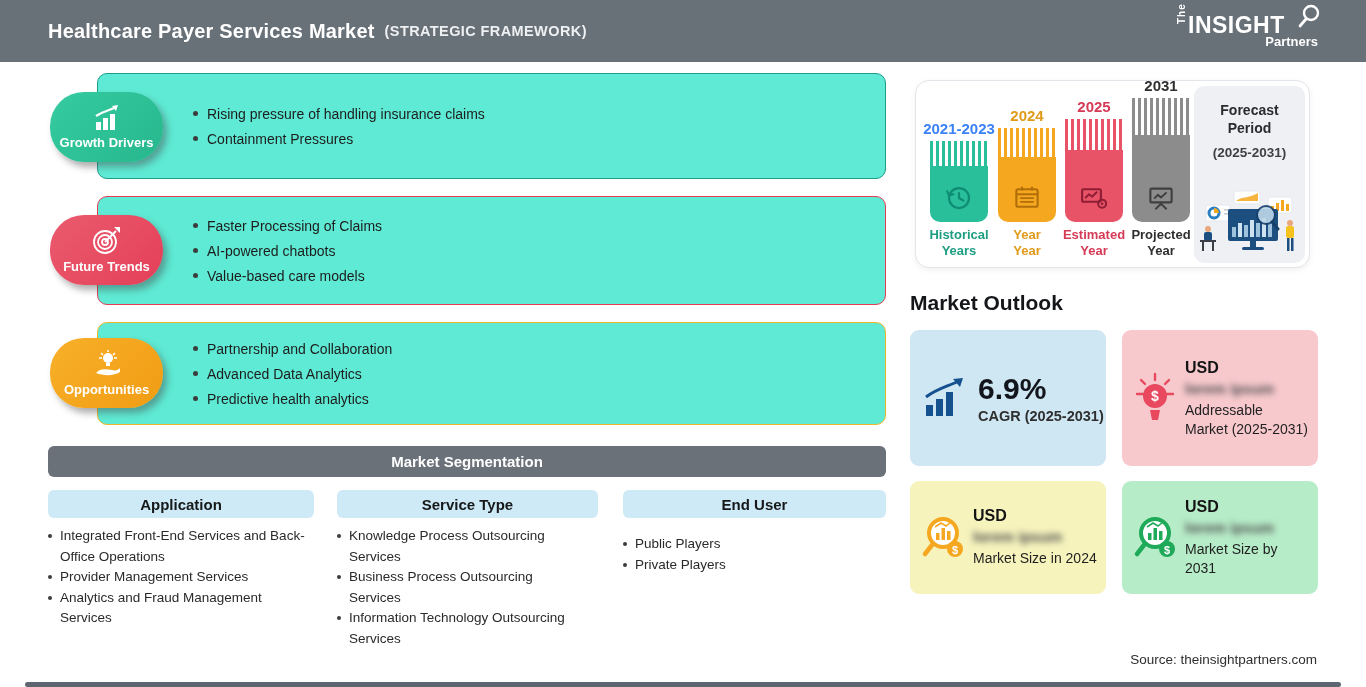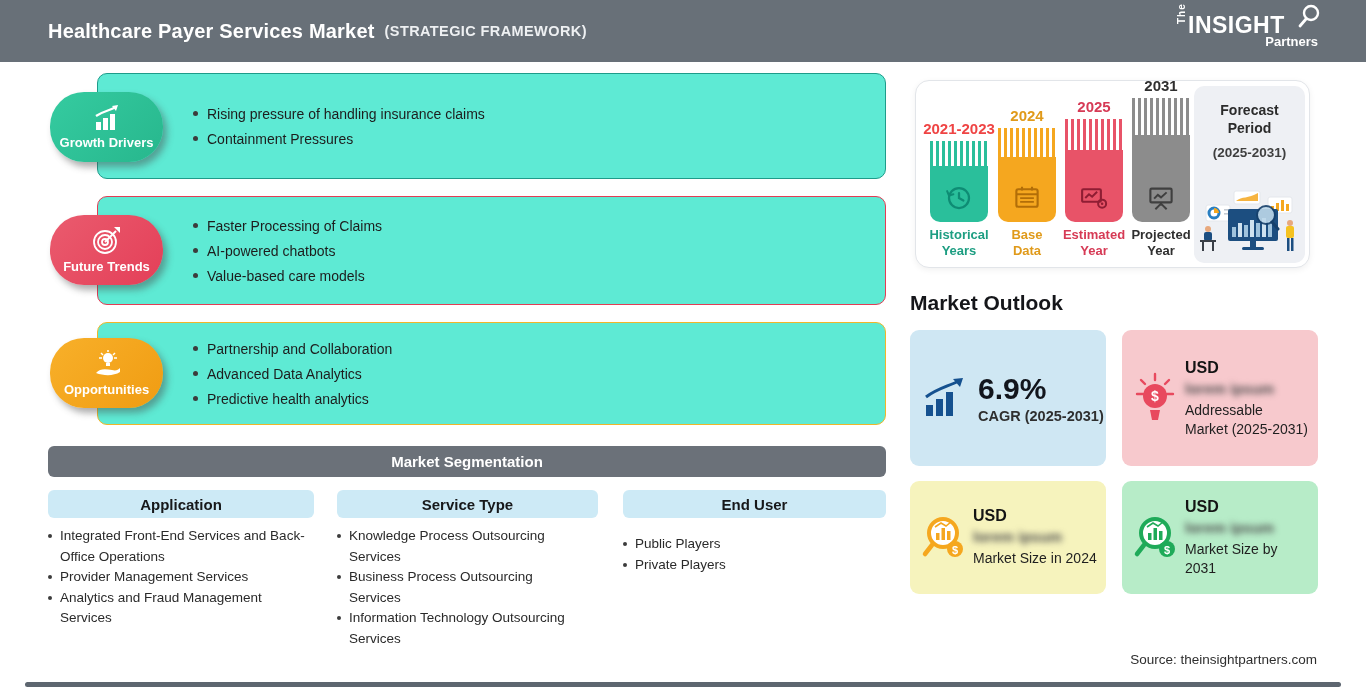--- a/index.html
+++ b/index.html
@@ -47,21 +47,21 @@
   .seg-item .dot { width:4px; height:4px; border-radius:50%; background:#3c3c3c; flex:0 0 auto; margin-top:8px; }
 
   
   .tl-card { position:absolute; left:915px; top:80px; width:395px; height:188px; background:#fff; border:1.5px solid #e2e5e9; border-radius:14px; box-shadow:0 2px 6px rgba(0,0,0,.06); }
   .bar-group { position:absolute; bottom:6px; width:58px; display:flex; flex-direction:column; align-items:center; justify-content:flex-end; }
   .bar-group.p0 { left:14px; }
   .bar-group.p1 { left:82px; }
   .bar-group.p2 { left:149px; }
   .bar-group.p3 { left:216px; }
   .bar-year { font-size:15px; font-weight:bold; margin-bottom:4px; white-space:nowrap; }
-  .p0 .bar-year { color:#ef4444; } .p1 .bar-year { color:#e09a1a; } .p2 .bar-year { color:#d63a55; } .p3 .bar-year { color:#2f2f2f; }
+  .p0 .bar-year { color:#3b82f6; } .p1 .bar-year { color:#e09a1a; } .p2 .bar-year { color:#d63a55; } .p3 .bar-year { color:#2f2f2f; }
   .bar { width:58px; border-radius:0 0 10px 10px; overflow:hidden; position:relative; }
   .bar-stripes { width:100%; }
   .bar-solid { width:100%; position:relative; }
   .p0 .bar-stripes { height:25px; background:repeating-linear-gradient(90deg,#2abf9b 0 3px,#fff 3px 6px); }
   .p0 .bar-solid   { height:56px; background:#2abf9b; }
   .p1 .bar-stripes { height:29px; background:repeating-linear-gradient(90deg,#f5a71f 0 3px,#fff 3px 6px); }
   .p1 .bar-solid   { height:65px; background:#f5a71f; }
   .p2 .bar-stripes { height:31px; background:repeating-linear-gradient(90deg,#e85368 0 3px,#fff 3px 6px); }
   .p2 .bar-solid   { height:72px; background:#e85368; }
   .p3 .bar-stripes { height:37px; background:repeating-linear-gradient(90deg,#8c8c8c 0 3px,#fff 3px 6px); }
@@ -265,21 +265,21 @@
           <svg class="bar-icon" width="30" height="30" viewBox="0 0 24 24">
             <rect x="3.5" y="5" width="17" height="14" rx="1.5" fill="none" stroke="#b26e08" stroke-width="1.7"></rect>
             <line x1="3.5" y1="9" x2="20.5" y2="9" stroke="#b26e08" stroke-width="1.7"></line>
             <line x1="8" y1="3" x2="8" y2="6" stroke="#b26e08" stroke-width="1.7"></line>
             <line x1="16" y1="3" x2="16" y2="6" stroke="#b26e08" stroke-width="1.7"></line>
             <line x1="6.5" y1="12" x2="17.5" y2="12" stroke="#b26e08" stroke-width="1.4"></line>
             <line x1="6.5" y1="15" x2="17.5" y2="15" stroke="#b26e08" stroke-width="1.4"></line>
           </svg>
         </div>
       </div>
-      <div class="bar-label">Base Data</div>
+      <div class="bar-label">Year Year</div>
     </div>
 
     <div class="bar-group p2">
       <div class="bar-year">2025</div>
       <div class="bar">
         <div class="bar-stripes"></div>
         <div class="bar-solid">
           <svg class="bar-icon" width="30" height="30" viewBox="0 0 24 24">
             <rect x="2.5" y="5" width="15" height="10" rx="1" fill="none" stroke="#8f1d33" stroke-width="1.7"></rect>
             <path d="M5 12 L8 9 L10.5 11 L14.5 7" fill="none" stroke="#8f1d33" stroke-width="1.6"></path>

